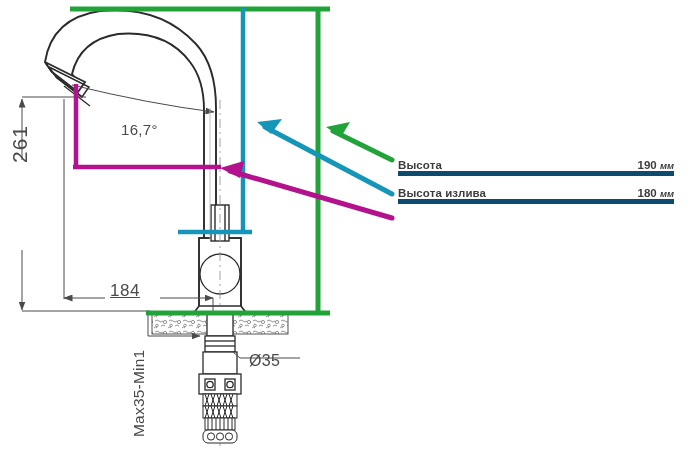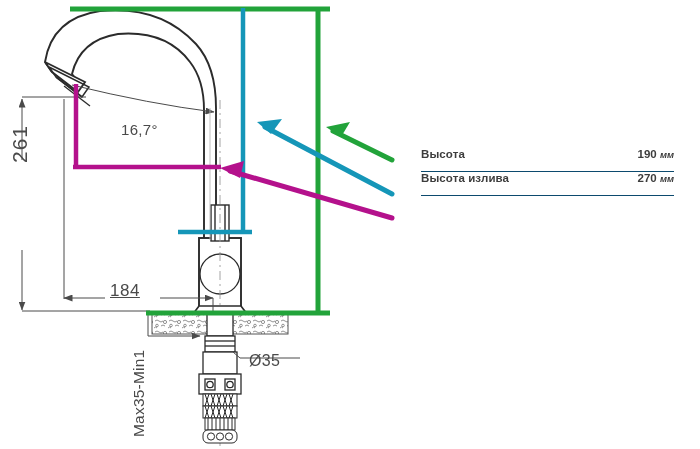--- a/index.html
+++ b/index.html
@@ -26,25 +26,24 @@
   
   .legend {
     position: absolute;
     left: 398px;
     top: 148px;
     width: 276px;
   }
   .legend-row {
     position: relative;
     height: 23px;
-    border-bottom: 1px solid #0c4a6e;
+    border-bottom: 5px solid #0c4a6e;
     display: flex;
-    align-items: flex-start;
+    align-items: flex-end;
     justify-content: space-between;
-    margin-left: 23px;
   }
   .legend-label {
     font-size: 11.5px;
     font-weight: bold;
     color: #3d3d3d;
     letter-spacing: .1px;
     white-space: nowrap;
   }
   .legend-value {
     font-size: 11.5px;
@@ -281,20 +280,20 @@
       <span class="legend-value">
         <span>190</span>
         <span class="unit">мм</span>
       </span>
     </div>
 
 
     <div class="legend-row">
       <span class="legend-label">Высота излива</span>
       <span class="legend-value">
-        <span>270</span>
+        <span>180</span>
         <span class="unit">мм</span>
       </span>
     </div>
 
   </div>
 
 </div>
 
 </body></html>

